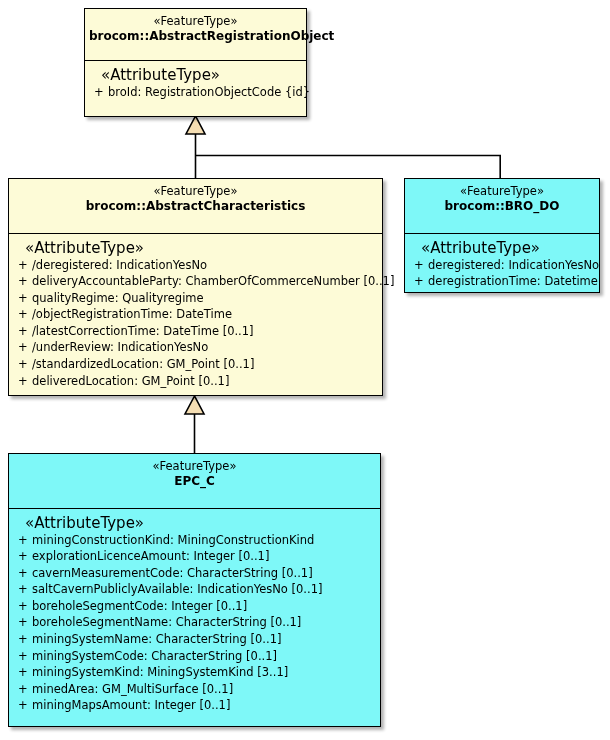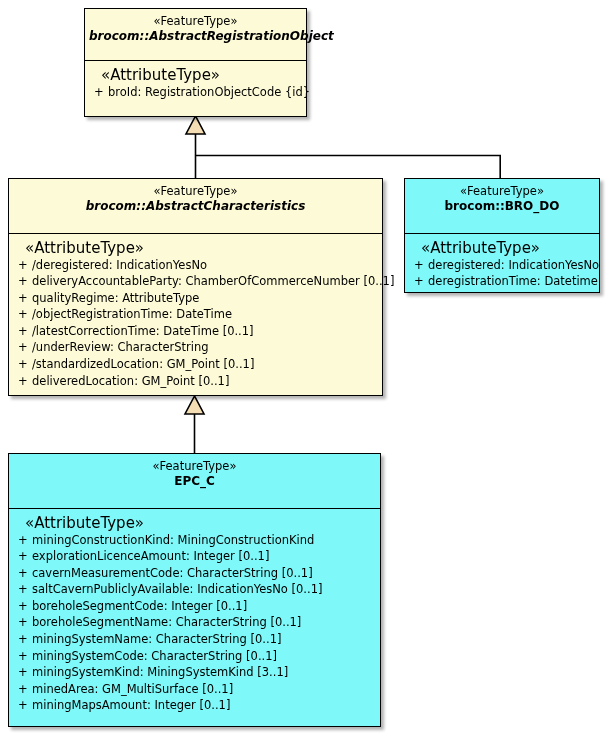--- a/index.html
+++ b/index.html
@@ -50,21 +50,21 @@
     line-height: 14px;
     white-space: nowrap;
   }
   .class-name {
     font-size: 12px;
     font-weight: bold;
     line-height: 15px;
     white-space: nowrap;
     margin-top: 1px;
   }
-  .class-name.italic { font-style: italic; }
+  .class-name.italic { }
 
   .class-body {
     padding: 6px 3px 5px 3px;
   }
   .attr-stereotype {
     font-size: 15px;
     line-height: 16.5px;
     padding-left: 13px;
     white-space: nowrap;
   }
@@ -154,33 +154,33 @@
       <div class="attr-row">
         <span class="attr-vis">+</span>
         <span class="attr-text">/deregistered: IndicationYesNo</span>
       </div>
       <div class="attr-row">
         <span class="attr-vis">+</span>
         <span class="attr-text">deliveryAccountableParty: ChamberOfCommerceNumber [0..1]</span>
       </div>
       <div class="attr-row">
         <span class="attr-vis">+</span>
-        <span class="attr-text">qualityRegime: AttributeType</span>
+        <span class="attr-text">qualityRegime: Qualityregime</span>
       </div>
       <div class="attr-row">
         <span class="attr-vis">+</span>
         <span class="attr-text">/objectRegistrationTime: DateTime</span>
       </div>
       <div class="attr-row">
         <span class="attr-vis">+</span>
         <span class="attr-text">/latestCorrectionTime: DateTime [0..1]</span>
       </div>
       <div class="attr-row">
         <span class="attr-vis">+</span>
-        <span class="attr-text">/underReview: CharacterString</span>
+        <span class="attr-text">/underReview: IndicationYesNo</span>
       </div>
       <div class="attr-row">
         <span class="attr-vis">+</span>
         <span class="attr-text">/standardizedLocation: GM_Point [0..1]</span>
       </div>
       <div class="attr-row">
         <span class="attr-vis">+</span>
         <span class="attr-text">deliveredLocation: GM_Point [0..1]</span>
       </div>
     </div>

